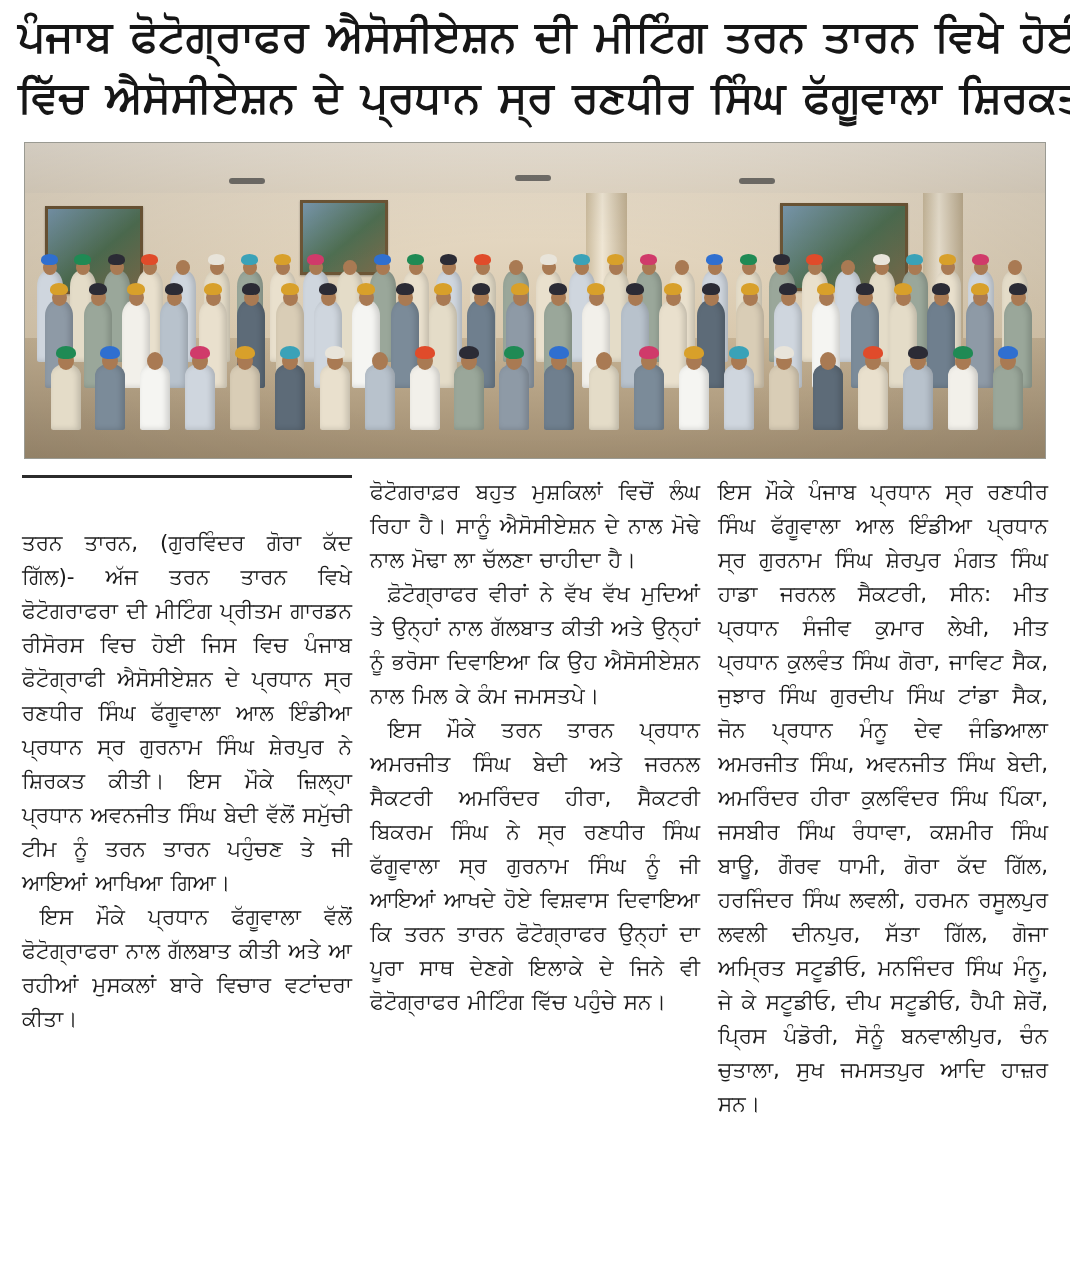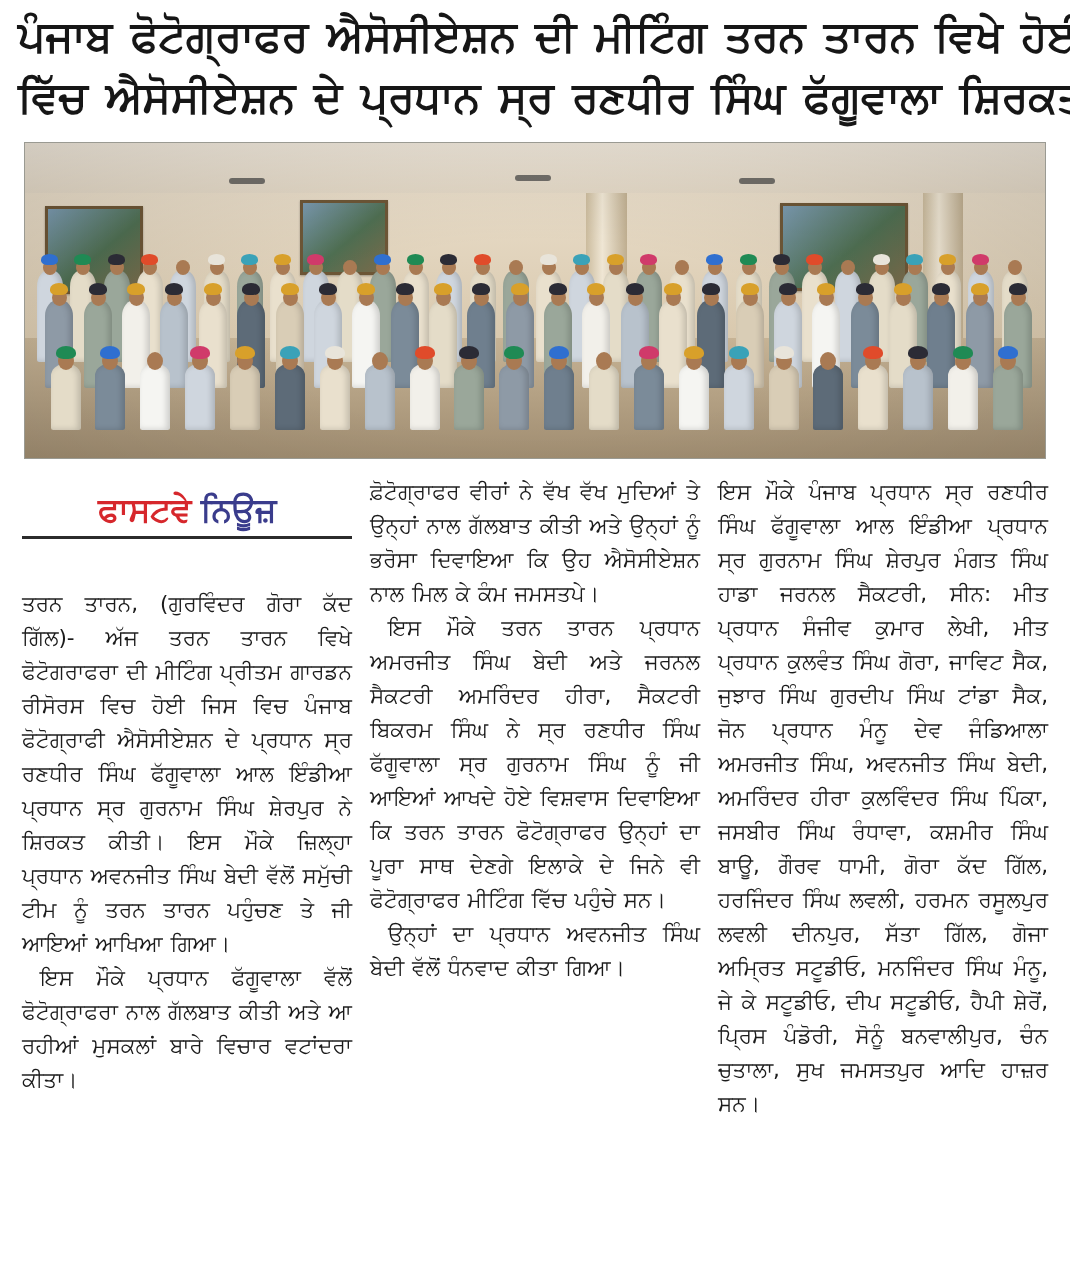--- a/index.html
+++ b/index.html
@@ -487,32 +487,29 @@
             <div class="ph-turban" style="width: 20px; height: 13px; left: 5px; top: -18px; background: rgb(47, 111, 208);"></div>
           </div>
         </div>
       <div class="photo-veil"></div>
     </div>
   </div>
 
   <div class="body-area">
 
     <div class="col col1">
-      <div class="masthead">
-        <span class="mast-red">ਫਾਸਟਵੇ</span><span class="mast-blue">ਨਿਊਜ਼</span>
-      </div>
       <div class="mast-rule"></div>
       <p class="ptext lead">ਤਰਨ ਤਾਰਨ, (ਗੁਰਵਿੰਦਰ ਗੋਰਾ ਕੱਦ ਗਿੱਲ)- ਅੱਜ ਤਰਨ ਤਾਰਨ ਵਿਖੇ ਫੋਟੋਗਰਾਫਰਾ ਦੀ ਮੀਟਿੰਗ ਪ੍ਰੀਤਮ ਗਾਰਡਨ ਰੀਸੋਰਸ ਵਿਚ ਹੋਈ ਜਿਸ ਵਿਚ ਪੰਜਾਬ ਫੋਟੋਗ੍ਰਾਫੀ ਐਸੋਸੀਏਸ਼ਨ ਦੇ ਪ੍ਰਧਾਨ ਸ੍ਰ ਰਣਧੀਰ ਸਿੰਘ ਫੱਗੂਵਾਲਾ ਆਲ ਇੰਡੀਆ ਪ੍ਰਧਾਨ ਸ੍ਰ ਗੁਰਨਾਮ ਸਿੰਘ ਸ਼ੇਰਪੁਰ ਨੇ ਸ਼ਿਰਕਤ ਕੀਤੀ। ਇਸ ਮੌਕੇ ਜ਼ਿਲ੍ਹਾ ਪ੍ਰਧਾਨ ਅਵਨਜੀਤ ਸਿੰਘ ਬੇਦੀ ਵੱਲੋਂ ਸਮੁੱਚੀ ਟੀਮ ਨੂੰ ਤਰਨ ਤਾਰਨ ਪਹੁੰਚਣ ਤੇ ਜੀ ਆਇਆਂ ਆਖਿਆ ਗਿਆ।</p>
       <p class="ptext">ਇਸ ਮੌਕੇ ਪ੍ਰਧਾਨ ਫੱਗੂਵਾਲਾ ਵੱਲੋਂ ਫੋਟੋਗ੍ਰਾਫਰਾ ਨਾਲ ਗੱਲਬਾਤ ਕੀਤੀ ਅਤੇ ਆ ਰਹੀਆਂ ਮੁਸਕਲਾਂ ਬਾਰੇ ਵਿਚਾਰ ਵਟਾਂਦਰਾ ਕੀਤਾ।</p>
     </div>
 
     <div class="col col2">
+      <p class="ptext">ਫੋਟੋਗਰਾਫ਼ਰ ਬਹੁਤ ਮੁਸ਼ਕਿਲਾਂ ਵਿਚੋਂ ਲੰਘ ਰਿਹਾ ਹੈ। ਸਾਨੂੰ ਐਸੋਸੀਏਸ਼ਨ ਦੇ ਨਾਲ ਮੋਢੇ ਨਾਲ ਮੋਢਾ ਲਾ ਚੱਲਣਾ ਚਾਹੀਦਾ ਹੈ।</p>
       <p class="ptext">ਫ਼ੋਟੋਗ੍ਰਾਫਰ ਵੀਰਾਂ ਨੇ ਵੱਖ ਵੱਖ ਮੁਦਿਆਂ ਤੇ ਉਨ੍ਹਾਂ ਨਾਲ ਗੱਲਬਾਤ ਕੀਤੀ ਅਤੇ ਉਨ੍ਹਾਂ ਨੂੰ ਭਰੋਸਾ ਦਿਵਾਇਆ ਕਿ ਉਹ ਐਸੋਸੀਏਸ਼ਨ ਨਾਲ ਮਿਲ ਕੇ ਕੰਮ ਜਮਸਤਪੇ।</p>
       <p class="ptext">ਇਸ ਮੌਕੇ ਤਰਨ ਤਾਰਨ ਪ੍ਰਧਾਨ ਅਮਰਜੀਤ ਸਿੰਘ ਬੇਦੀ ਅਤੇ ਜਰਨਲ ਸੈਕਟਰੀ ਅਮਰਿੰਦਰ ਹੀਰਾ, ਸੈਕਟਰੀ ਬਿਕਰਮ ਸਿੰਘ ਨੇ ਸ੍ਰ ਰਣਧੀਰ ਸਿੰਘ ਫੱਗੂਵਾਲਾ ਸ੍ਰ ਗੁਰਨਾਮ ਸਿੰਘ ਨੂੰ ਜੀ ਆਇਆਂ ਆਖਦੇ ਹੋਏ ਵਿਸ਼ਵਾਸ ਦਿਵਾਇਆ ਕਿ ਤਰਨ ਤਾਰਨ ਫੋਟੋਗ੍ਰਾਫਰ ਉਨ੍ਹਾਂ ਦਾ ਪੂਰਾ ਸਾਥ ਦੇਣਗੇ ਇਲਾਕੇ ਦੇ ਜਿਨੇ ਵੀ ਫੋਟੋਗ੍ਰਾਫਰ ਮੀਟਿੰਗ ਵਿੱਚ ਪਹੁੰਚੇ ਸਨ।</p>
-      <p class="ptext">ਉਨ੍ਹਾਂ ਦਾ ਪ੍ਰਧਾਨ ਅਵਨਜੀਤ ਸਿੰਘ ਬੇਦੀ ਵੱਲੋਂ ਧੰਨਵਾਦ ਕੀਤਾ ਗਿਆ।</p>
     </div>
 
     <div class="col col3">
       <p class="ptext">ਇਸ ਮੌਕੇ ਪੰਜਾਬ ਪ੍ਰਧਾਨ ਸ੍ਰ ਰਣਧੀਰ ਸਿੰਘ ਫੱਗੂਵਾਲਾ ਆਲ ਇੰਡੀਆ ਪ੍ਰਧਾਨ ਸ੍ਰ ਗੁਰਨਾਮ ਸਿੰਘ ਸ਼ੇਰਪੁਰ ਮੰਗਤ ਸਿੰਘ ਹਾਡਾ ਜਰਨਲ ਸੈਕਟਰੀ, ਸੀਨ: ਮੀਤ ਪ੍ਰਧਾਨ ਸੰਜੀਵ ਕੁਮਾਰ ਲੇਖੀ, ਮੀਤ ਪ੍ਰਧਾਨ ਕੁਲਵੰਤ ਸਿੰਘ ਗੋਰਾ, ਜਾਵਿਟ ਸੈਕ, ਜੁਝਾਰ ਸਿੰਘ ਗੁਰਦੀਪ ਸਿੰਘ ਟਾਂਡਾ ਸੈਕ, ਜੋਨ ਪ੍ਰਧਾਨ ਮੰਨੂ ਦੇਵ ਜੰਡਿਆਲਾ ਅਮਰਜੀਤ ਸਿੰਘ, ਅਵਨਜੀਤ ਸਿੰਘ ਬੇਦੀ, ਅਮਰਿੰਦਰ ਹੀਰਾ ਕੁਲਵਿੰਦਰ ਸਿੰਘ ਪਿੰਕਾ, ਜਸਬੀਰ ਸਿੰਘ ਰੰਧਾਵਾ, ਕਸ਼ਮੀਰ ਸਿੰਘ ਬਾਊ, ਗੌਰਵ ਧਾਮੀ, ਗੋਰਾ ਕੱਦ ਗਿੱਲ, ਹਰਜਿੰਦਰ ਸਿੰਘ ਲਵਲੀ, ਹਰਮਨ ਰਸੂਲਪੁਰ ਲਵਲੀ ਦੀਨਪੁਰ, ਸੱਤਾ ਗਿੱਲ, ਗੋਜਾ ਅਮ੍ਰਿਤ ਸਟੂਡੀਓ, ਮਨਜਿੰਦਰ ਸਿੰਘ ਮੰਨੂ, ਜੇ ਕੇ ਸਟੂਡੀਓ, ਦੀਪ ਸਟੂਡੀਓ, ਹੈਪੀ ਸ਼ੇਰੋਂ, ਪ੍ਰਿਸ ਪੰਡੋਰੀ, ਸੋਨੂੰ ਬਨਵਾਲੀਪੁਰ, ਚੰਨ ਚੁਤਾਲਾ, ਸੁਖ ਜਮਸਤਪੁਰ ਆਦਿ ਹਾਜ਼ਰ ਸਨ।</p>
     </div>
 
   </div>
 </div>
 
 </body></html>

